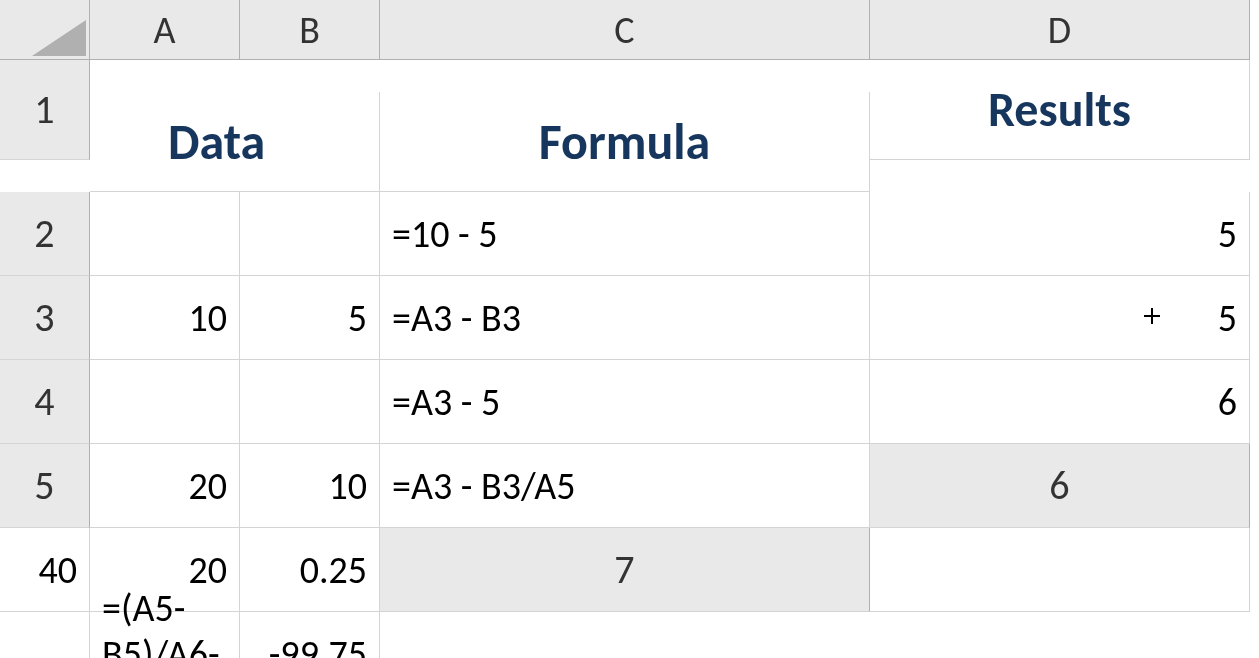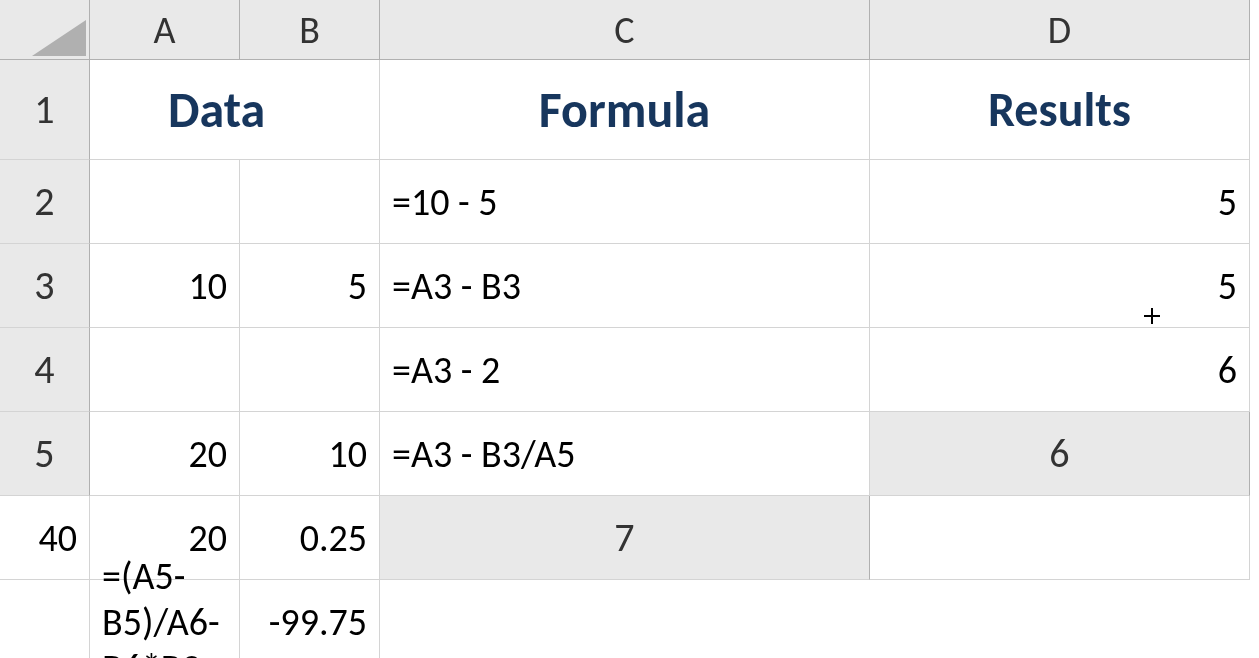--- a/index.html
+++ b/index.html
@@ -62,20 +62,21 @@
     }
     .h1 { height: 100px; }
     .hn { height: 84px; }
     .center { justify-content: center; text-align: right; }
     .right { justify-content: flex-end; }
     .left { justify-content: flex-start; }
     .header-text {
       color: #17365d;
       font-weight: bold;
       font-size: 50px;
+      margin-top: 32px;
     }
     .header-text-sm {
       color: #17365d;
       font-weight: bold;
       font-size: 48px;
     }
     .merged-no-right-border { border-right: none; }
     .cursor {
       position: absolute;
       top: 308px;
@@ -122,21 +123,21 @@
 
   <div class="rowhead hn">3</div>
   <div class="cell hn right">10</div>
   <div class="cell hn right">5</div>
   <div class="cell hn left">=A3 - B3</div>
   <div class="cell hn right">5</div>
 
   <div class="rowhead hn">4</div>
   <div class="cell hn right"></div>
   <div class="cell hn right"></div>
-  <div class="cell hn left">=A3 - 2</div>
+  <div class="cell hn left">=A3 - 5</div>
   <div class="cell hn right">6</div>
 
   <div class="rowhead hn">5</div>
   <div class="cell hn right">20</div>
   <div class="cell hn right">10</div>
   <div class="cell hn left">=A3 - B3/A5</div>
 
   <div class="rowhead hn">6</div>
   <div class="cell hn right">40</div>
   <div class="cell hn right">20</div>

